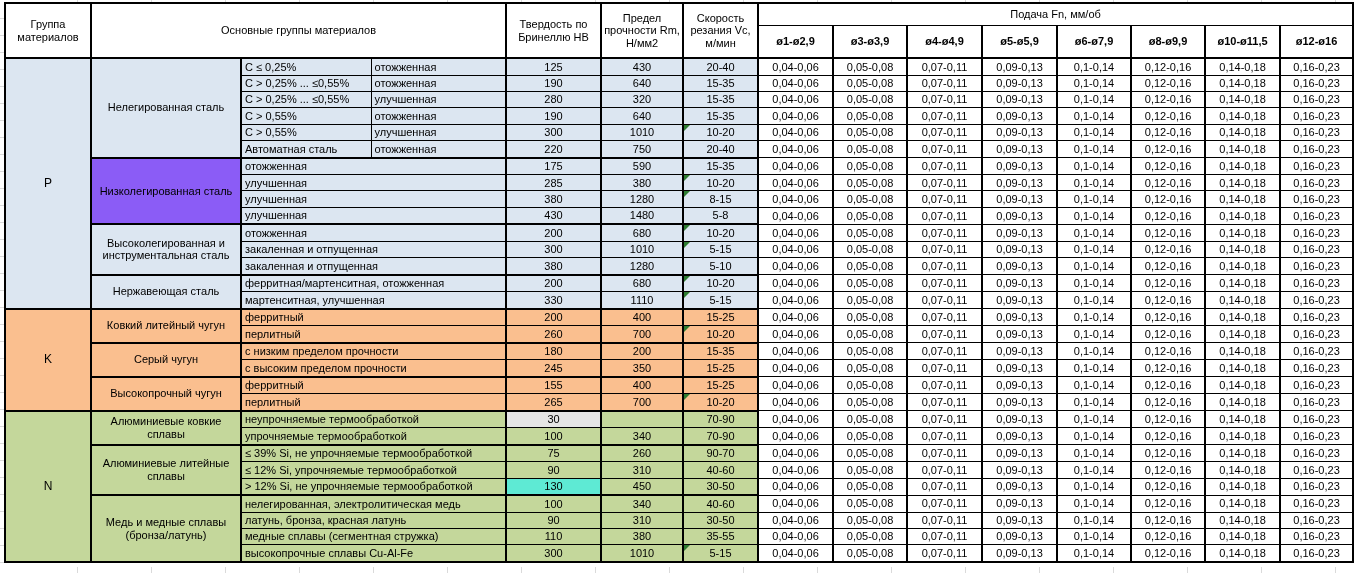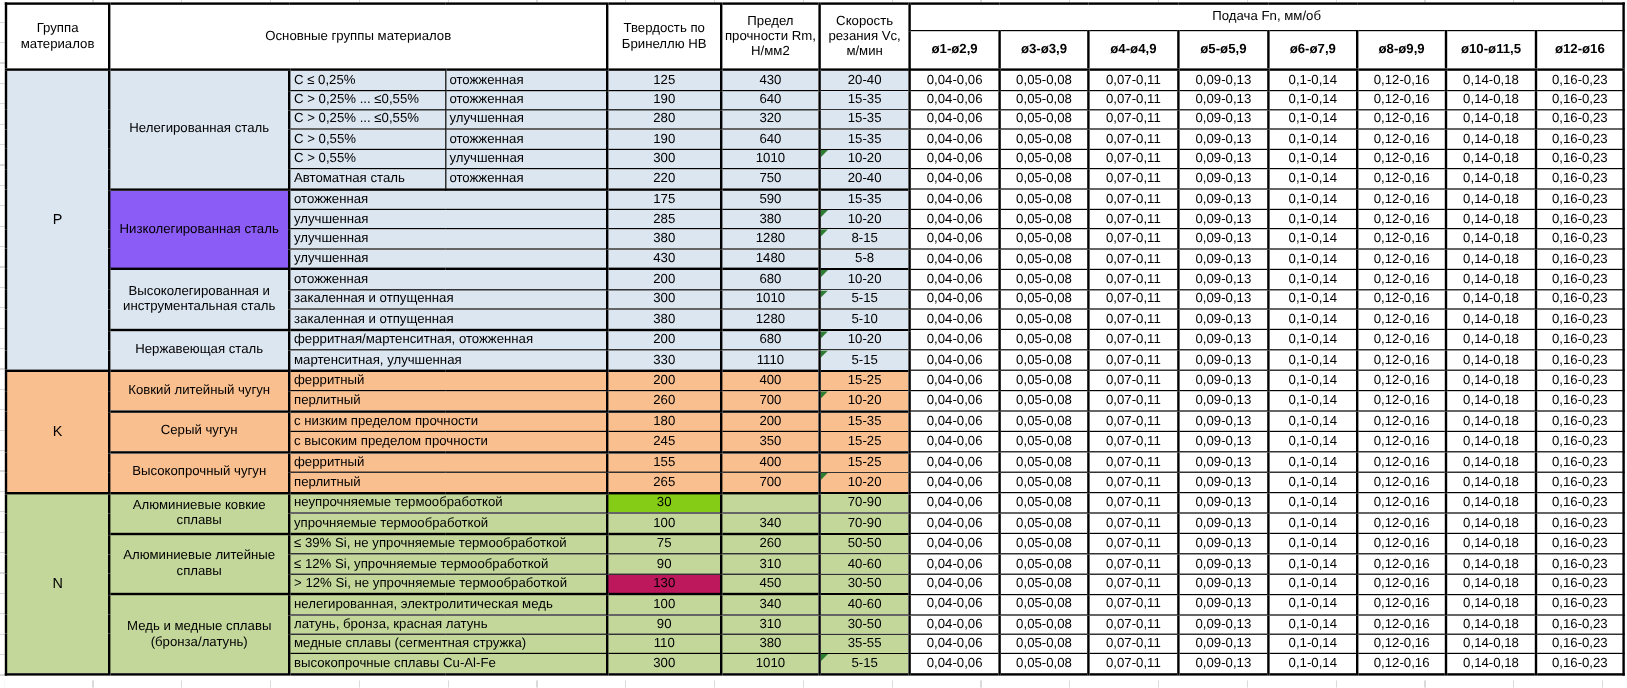--- a/index.html
+++ b/index.html
@@ -397,21 +397,21 @@
         <td class="feed v2" style="background: rgb(255, 255, 255);">0,09-0,13</td>
         <td class="feed v2" style="background: rgb(255, 255, 255);">0,1-0,14</td>
         <td class="feed v2" style="background: rgb(255, 255, 255);">0,12-0,16</td>
         <td class="feed v2" style="background: rgb(255, 255, 255);">0,14-0,18</td>
         <td class="feed v2" style="background: rgb(255, 255, 255);">0,16-0,23</td>
       </tr>
       <tr>
         <td class="letter t2" rowspan="9" style="background: rgb(196, 215, 155);">N</td>
         <td class="gname v2 t2" rowspan="2" style="background: rgb(196, 215, 155);">Алюминиевые ковкие сплавы</td>
         <td class="desc v2 t2" colspan="2" style="background: rgb(196, 215, 155);">неупрочняемые термообработкой</td>
-        <td class="num v2 t2" style="background: #84cc16;">30</td>
+        <td class="num v2 t2" style="background: #e5e5e5;">30</td>
         <td class="num v2 t2" style="background: rgb(196, 215, 155);"></td>
         <td class="num vc v2 t2" style="background: rgb(196, 215, 155);">70-90</td>
         <td class="feed v2" style="background: rgb(255, 255, 255);">0,04-0,06</td>
         <td class="feed v2" style="background: rgb(255, 255, 255);">0,05-0,08</td>
         <td class="feed v2" style="background: rgb(255, 255, 255);">0,07-0,11</td>
         <td class="feed v2" style="background: rgb(255, 255, 255);">0,09-0,13</td>
         <td class="feed v2" style="background: rgb(255, 255, 255);">0,1-0,14</td>
         <td class="feed v2" style="background: rgb(255, 255, 255);">0,12-0,16</td>
         <td class="feed v2" style="background: rgb(255, 255, 255);">0,14-0,18</td>
         <td class="feed v2" style="background: rgb(255, 255, 255);">0,16-0,23</td>
@@ -428,21 +428,21 @@
         <td class="feed v2" style="background: rgb(255, 255, 255);">0,1-0,14</td>
         <td class="feed v2" style="background: rgb(255, 255, 255);">0,12-0,16</td>
         <td class="feed v2" style="background: rgb(255, 255, 255);">0,14-0,18</td>
         <td class="feed v2" style="background: rgb(255, 255, 255);">0,16-0,23</td>
       </tr>
       <tr>
         <td class="gname v2 t2" rowspan="3" style="background: rgb(196, 215, 155);">Алюминиевые литейные сплавы</td>
         <td class="desc v2 t2" colspan="2" style="background: rgb(196, 215, 155);">≤ 39% Si, не упрочняемые термообработкой</td>
         <td class="num v2 t2" style="background: rgb(196, 215, 155);">75</td>
         <td class="num v2 t2" style="background: rgb(196, 215, 155);">260</td>
-        <td class="num vc v2 t2" style="background: rgb(196, 215, 155);">50-50</td>
+        <td class="num vc v2 t2" style="background: rgb(196, 215, 155);">90-70</td>
         <td class="feed v2" style="background: rgb(255, 255, 255);">0,04-0,06</td>
         <td class="feed v2" style="background: rgb(255, 255, 255);">0,05-0,08</td>
         <td class="feed v2" style="background: rgb(255, 255, 255);">0,07-0,11</td>
         <td class="feed v2" style="background: rgb(255, 255, 255);">0,09-0,13</td>
         <td class="feed v2" style="background: rgb(255, 255, 255);">0,1-0,14</td>
         <td class="feed v2" style="background: rgb(255, 255, 255);">0,12-0,16</td>
         <td class="feed v2" style="background: rgb(255, 255, 255);">0,14-0,18</td>
         <td class="feed v2" style="background: rgb(255, 255, 255);">0,16-0,23</td>
       </tr>
       <tr>
@@ -454,21 +454,21 @@
         <td class="feed v2" style="background: rgb(255, 255, 255);">0,05-0,08</td>
         <td class="feed v2" style="background: rgb(255, 255, 255);">0,07-0,11</td>
         <td class="feed v2" style="background: rgb(255, 255, 255);">0,09-0,13</td>
         <td class="feed v2" style="background: rgb(255, 255, 255);">0,1-0,14</td>
         <td class="feed v2" style="background: rgb(255, 255, 255);">0,12-0,16</td>
         <td class="feed v2" style="background: rgb(255, 255, 255);">0,14-0,18</td>
         <td class="feed v2" style="background: rgb(255, 255, 255);">0,16-0,23</td>
       </tr>
       <tr>
         <td class="desc v2" colspan="2" style="background: rgb(196, 215, 155);">&gt; 12% Si, не упрочняемые термообработкой</td>
-        <td class="num v2" style="background: #be185d;">130</td>
+        <td class="num v2" style="background: #5eead4;">130</td>
         <td class="num v2" style="background: rgb(196, 215, 155);">450</td>
         <td class="num vc v2" style="background: rgb(196, 215, 155);">30-50</td>
         <td class="feed v2" style="background: rgb(255, 255, 255);">0,04-0,06</td>
         <td class="feed v2" style="background: rgb(255, 255, 255);">0,05-0,08</td>
         <td class="feed v2" style="background: rgb(255, 255, 255);">0,07-0,11</td>
         <td class="feed v2" style="background: rgb(255, 255, 255);">0,09-0,13</td>
         <td class="feed v2" style="background: rgb(255, 255, 255);">0,1-0,14</td>
         <td class="feed v2" style="background: rgb(255, 255, 255);">0,12-0,16</td>
         <td class="feed v2" style="background: rgb(255, 255, 255);">0,14-0,18</td>
         <td class="feed v2" style="background: rgb(255, 255, 255);">0,16-0,23</td>

